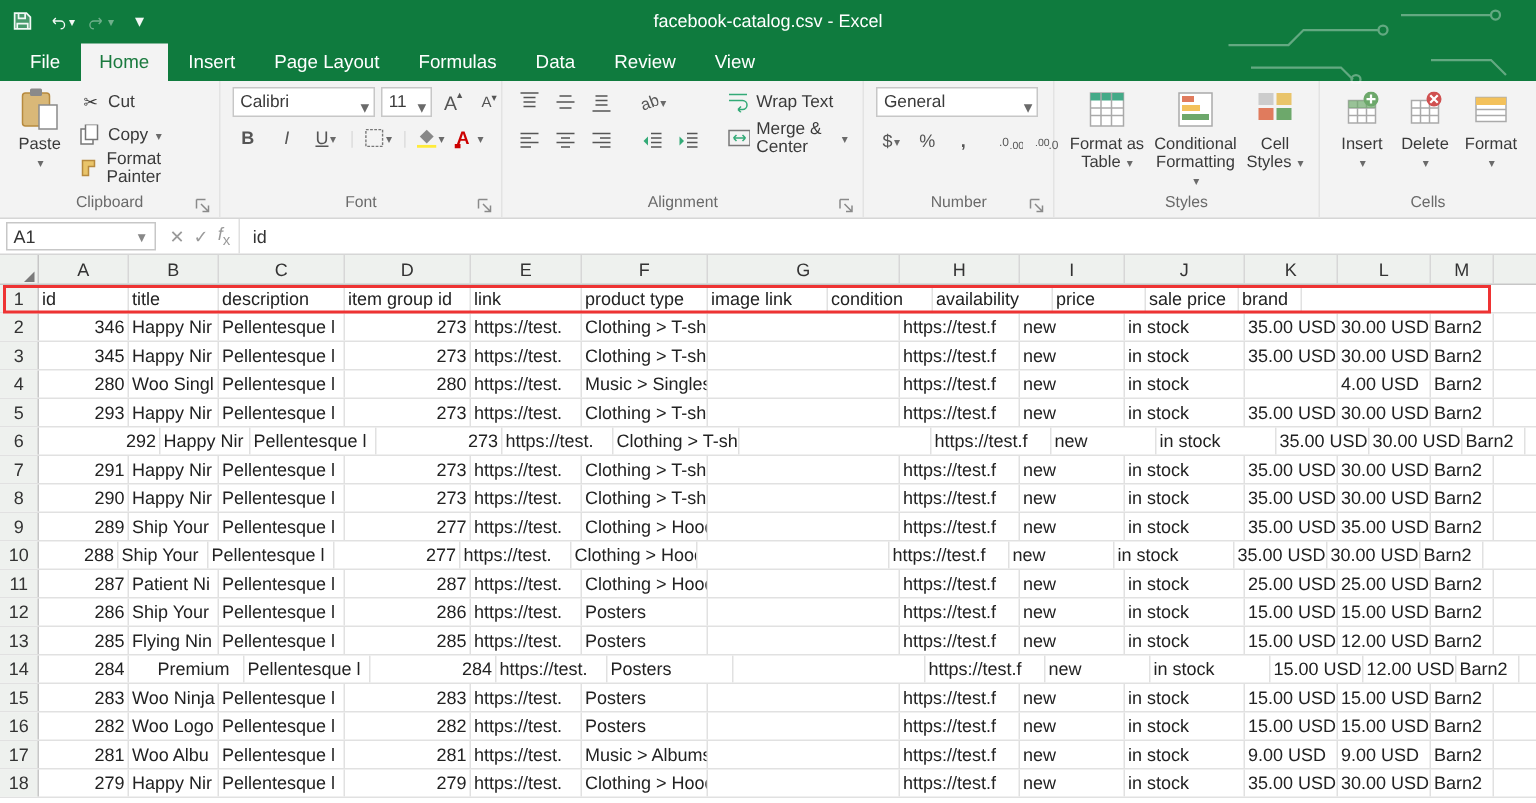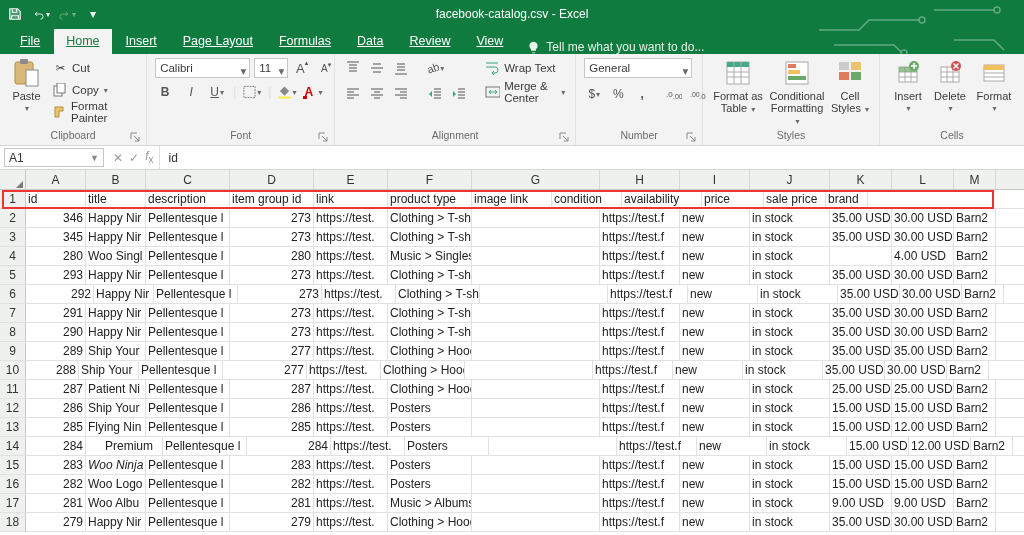--- a/index.html
+++ b/index.html
@@ -6,21 +6,21 @@
 body { background: #fff; width: 1024px; height: 535px; overflow: hidden; font-size: 12px; }
 
 
 .titlebar { background: #0f7b3e; height: 28px; display: flex; align-items: center; color: #fff; padding: 0 6px; position: relative; }
 .titlebar .qat { display: flex; align-items: center; gap: 8px; }
 .titlebar .qat .icon { display: inline-flex; align-items: center; justify-content: center; width: 18px; height: 18px; opacity: .95; }
 .titlebar .window-title { position: absolute; left: 50%; transform: translateX(-50%); font-size: 12px; }
 
 
 .ribbon-tabs { background: #0f7b3e; height: 26px; display: flex; align-items: flex-end; color: #fff; padding-left: 8px; gap: 2px; }
-.ribbon-tabs .tab { padding: 5px 12px 6px; font-size: 12.5px; cursor: pointer; text-decoration: underline; }
+.ribbon-tabs .tab { padding: 5px 12px 6px; font-size: 12.5px; cursor: pointer; }
 .ribbon-tabs .tab.active { background: #f3f3f3; color: #1a7a3e; }
 .tellme { display: flex; align-items: center; gap: 6px; margin-left: 10px; opacity: .9; }
 .tellme .bulb { width: 13px; height: 13px; }
 
 
 .ribbon-body { background: #f3f3f3; border-bottom: 1px solid #d6d6d6; height: 92px; display: flex; }
 .group { border-right: 1px solid #e3e3e3; display: flex; flex-direction: column; justify-content: space-between; padding: 4px 8px 2px; }
 .group-controls { display: flex; align-items: flex-start; gap: 6px; flex: 1; }
 .group-label { text-align: center; color: #6a6a6a; font-size: 10.5px; padding: 1px 0 2px; position: relative; }
 .group-label .dlg { position: absolute; right: -2px; bottom: 1px; width: 10px; height: 10px; color: #8a8a8a; }
@@ -106,26 +106,20 @@
 
 <div class="ribbon-tabs">
   <div class="tab">File</div>
   <div class="tab active">Home</div>
   <div class="tab">Insert</div>
   <div class="tab">Page Layout</div>
   <div class="tab">Formulas</div>
   <div class="tab">Data</div>
   <div class="tab">Review</div>
   <div class="tab">View</div>
-  <div class="tellme">
-    <svg class="bulb" viewBox="0 0 16 16">
-        <path fill="#fff" d="M8 1a5 5 0 0 0-3 9v2h6v-2a5 5 0 0 0-3-9zM6 14h4v1H6z"></path>
-      </svg>
-    <span>Tell me what you want to do...</span>
-  </div>
 </div>
 
 <div class="ribbon-body">
 
   <div class="group">
     <div class="group-controls">
       <div class="bigbtn">
         <span class="ic">
             <svg width="28" height="30" viewBox="0 0 28 30">
               <rect x="3" y="4" width="18" height="22" rx="2" fill="#d9b878" stroke="#b78a3e"></rect>
@@ -529,21 +523,21 @@
         <div class="cell" style="width: 128px;"></div>
         <div class="cell" style="width: 80px;">https://test.f</div>
         <div class="cell" style="width: 70px;">new</div>
         <div class="cell" style="width: 80px;">in stock</div>
         <div class="cell" style="width: 62px;">35.00 USD</div>
         <div class="cell" style="width: 62px;">30.00 USD</div>
         <div class="cell" style="width: 42px;">Barn2</div>
       </div>
       <div class="data-row">
         <div class="rowhead">6</div>
-        <div class="cell num" style="width: 68px; padding-left: 27px;">292</div>
+        <div class="cell num" style="width: 81px; padding-left: 27px;">292</div>
         <div class="cell" style="width: 60px;">Happy Nir</div>
         <div class="cell" style="width: 84px;">Pellentesque l</div>
         <div class="cell num" style="width: 84px;">273</div>
         <div class="cell" style="width: 74px;">https://test.</div>
         <div class="cell" style="width: 84px;">Clothing &gt; T-shirts</div>
         <div class="cell" style="width: 128px;"></div>
         <div class="cell" style="width: 80px;">https://test.f</div>
         <div class="cell" style="width: 70px;">new</div>
         <div class="cell" style="width: 80px;">in stock</div>
         <div class="cell" style="width: 62px;">35.00 USD</div>
@@ -674,21 +668,21 @@
         <div class="cell" style="width: 80px;">https://test.f</div>
         <div class="cell" style="width: 70px;">new</div>
         <div class="cell" style="width: 80px;">in stock</div>
         <div class="cell" style="width: 62px;">15.00 USD</div>
         <div class="cell" style="width: 62px;">12.00 USD</div>
         <div class="cell" style="width: 42px;">Barn2</div>
       </div>
       <div class="data-row">
         <div class="rowhead">15</div>
         <div class="cell num" style="width: 60px;">283</div>
-        <div class="cell" style="width: 60px; font-style: italic;">Woo Ninja</div>
+        <div class="cell" style="width: 60px;">Woo Ninja</div>
         <div class="cell" style="width: 84px;">Pellentesque l</div>
         <div class="cell num" style="width: 84px;">283</div>
         <div class="cell" style="width: 74px;">https://test.</div>
         <div class="cell" style="width: 84px;">Posters</div>
         <div class="cell" style="width: 128px;"></div>
         <div class="cell" style="width: 80px;">https://test.f</div>
         <div class="cell" style="width: 70px;">new</div>
         <div class="cell" style="width: 80px;">in stock</div>
         <div class="cell" style="width: 62px;">15.00 USD</div>
         <div class="cell" style="width: 62px;">15.00 USD</div>

